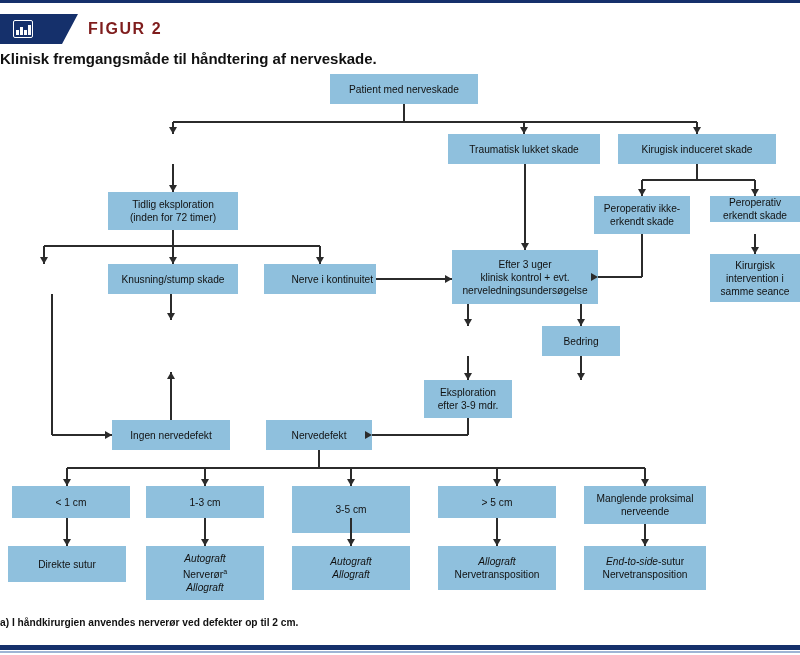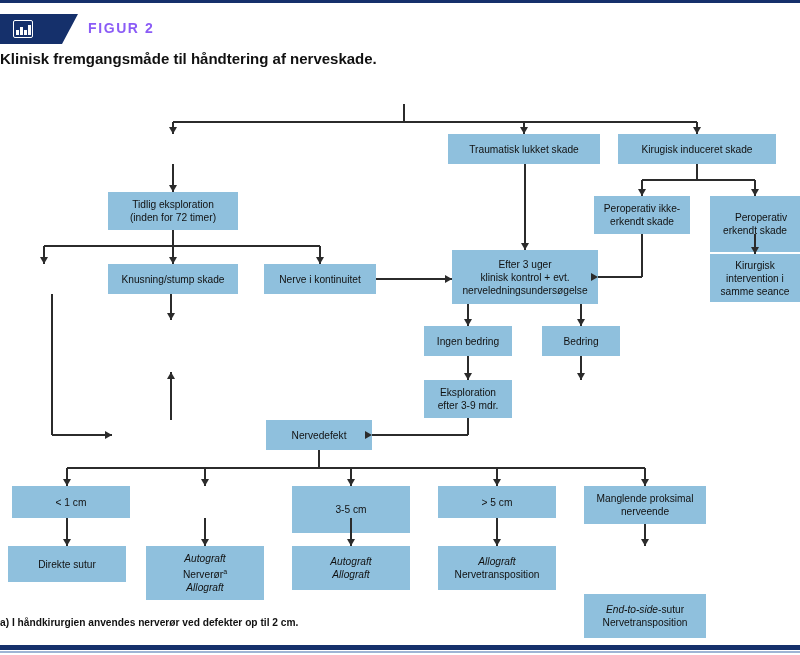--- a/index.html
+++ b/index.html
@@ -24,21 +24,21 @@
     border:1.6px solid #ffffff;border-radius:2px;
     box-sizing:border-box;
   }
   .fig-badge .chart-ico i{position:absolute;bottom:2px;width:2.6px;background:#ffffff;display:block;}
   .fig-badge .chart-ico i:nth-child(1){left:2.4px;height:5px;}
   .fig-badge .chart-ico i:nth-child(2){left:6.3px;height:8px;}
   .fig-badge .chart-ico i:nth-child(3){left:10.2px;height:5.5px;}
   .fig-badge .chart-ico i:nth-child(4){left:14.1px;height:10px;}
   .fig-title{
     position:absolute;left:88px;top:20px;
-    font-size:14px;font-weight:bold;letter-spacing:1.6px;color:#8b5cf6;
+    font-size:16px;font-weight:bold;letter-spacing:1.6px;color:#7f1d1d;
   }
   .fig-subtitle{
     position:absolute;left:0;top:50px;width:800px;
     font-size:15px;font-weight:bold;color:#111;
   }
 
   
   .canvas{position:absolute;left:0;top:68px;width:800px;height:545px;}
 
   .node{
@@ -74,62 +74,68 @@
     <i></i>
       <i></i>
       <i></i>
       <i></i>
   </span>
 </div>
 <div class="fig-title">FIGUR 2</div>
 <div class="fig-subtitle">Klinisk fremgangsmåde til håndtering af nerveskade.</div>
 
 <div class="canvas" id="canvas">
+    <div class="node" style="left: 330px; top: 6px; width: 148px; height: 30px;">
+      <span>Patient med nerveskade</span>
+    </div>
     <div class="node" style="left: 448px; top: 66px; width: 152px; height: 30px;">
       <span>Traumatisk lukket skade</span>
     </div>
     <div class="node" style="left: 618px; top: 66px; width: 158px; height: 30px;">
       <span>Kirugisk induceret skade</span>
     </div>
     <div class="node" style="left: 108px; top: 124px; width: 130px; height: 38px;">
       <span>Tidlig eksploration<br>(inden for 72 timer)</span>
     </div>
     <div class="node" style="left: 594px; top: 128px; width: 96px; height: 38px;">
       <span>Peroperativ ikke-<br>erkendt skade</span>
     </div>
-    <div class="node" style="left: 710px; top: 128px; width: 90px; height: 56px; text-align: right;">
+    <div class="node" style="left: 710px; top: 128px; width: 90px; height: 26px;">
       <span>Peroperativ<br>erkendt skade</span>
     </div>
     <div class="node" style="left: 108px; top: 196px; width: 130px; height: 30px;">
       <span>Knusning/stump skade</span>
     </div>
-    <div class="node" style="left: 264px; top: 196px; width: 112px; height: 30px;">
+    <div class="node" style="left: 264px; top: 196px; width: 112px; height: 30px; justify-content: flex-end;">
       <span>Nerve i kontinuitet</span>
     </div>
     <div class="node" style="left: 452px; top: 182px; width: 146px; height: 54px;">
       <span>Efter 3 uger<br>klinisk kontrol + evt.<br>nerveledningsundersøgelse</span>
     </div>
     <div class="node" style="left: 710px; top: 186px; width: 90px; height: 48px;">
       <span>Kirurgisk<br>intervention i<br>samme seance</span>
     </div>
-    <div class="node" style="left: 424px; top: 258px; width: 88px; height: 30px;">
-      <span>Ingen bedring</span>
-    </div>
     <div class="node" style="left: 542px; top: 258px; width: 78px; height: 30px;">
       <span>Bedring</span>
     </div>
     <div class="node" style="left: 424px; top: 312px; width: 88px; height: 38px;">
       <span>Eksploration<br>efter 3-9 mdr.</span>
     </div>
+    <div class="node" style="left: 112px; top: 352px; width: 118px; height: 30px;">
+      <span>Ingen nervedefekt</span>
+    </div>
     <div class="node" style="left: 266px; top: 352px; width: 106px; height: 30px;">
       <span>Nervedefekt</span>
     </div>
     <div class="node" style="left: 12px; top: 418px; width: 118px; height: 32px; align-items: center;">
       <span>&lt; 1 cm</span>
     </div>
+    <div class="node" style="left: 146px; top: 418px; width: 118px; height: 32px;">
+      <span>1-3 cm</span>
+    </div>
     <div class="node" style="left: 292px; top: 418px; width: 118px; height: 47px;">
       <span>3-5 cm</span>
     </div>
     <div class="node" style="left: 438px; top: 418px; width: 118px; height: 32px;">
       <span>&gt; 5 cm</span>
     </div>
     <div class="node" style="left: 584px; top: 418px; width: 122px; height: 38px;">
       <span>Manglende proksimal<br>nerveende</span>
     </div>
     <div class="node" style="left: 8px; top: 478px; width: 118px; height: 36px;">
@@ -137,21 +143,21 @@
     </div>
     <div class="node" style="left: 146px; top: 478px; width: 118px; height: 54px;">
       <span><span class="ital">Autograft</span><br>Nerverør<sup>a</sup><br><span class="ital">Allograft</span></span>
     </div>
     <div class="node" style="left: 292px; top: 478px; width: 118px; height: 44px;">
       <span><span class="ital">Autograft</span><br><span class="ital">Allograft</span></span>
     </div>
     <div class="node" style="left: 438px; top: 478px; width: 118px; height: 44px;">
       <span><span class="ital">Allograft</span><br>Nervetransposition</span>
     </div>
-    <div class="node" style="left: 584px; top: 478px; width: 122px; height: 44px; margin-top: 48px;">
+    <div class="node" style="left: 584px; top: 478px; width: 122px; height: 44px;">
       <span><span class="ital">End-to-side</span>-sutur<br>Nervetransposition</span>
     </div>
     <div class="ln lnv" style="left: 403.35px; top: 36px; height: 18px;"></div>
     <div class="ln lnh" style="left: 173px; top: 53.35px; width: 524px;"></div>
     <div class="ln lnv" style="left: 172.35px; top: 54px; height: 12px;"></div>
     <div class="arw arw-d" style="left: 168.5px; top: 59px;"></div>
     <div class="ln lnv" style="left: 523.35px; top: 54px; height: 12px;"></div>
     <div class="arw arw-d" style="left: 519.5px; top: 59px;"></div>
     <div class="ln lnv" style="left: 696.35px; top: 54px; height: 12px;"></div>
     <div class="arw arw-d" style="left: 692.5px; top: 59px;"></div>

